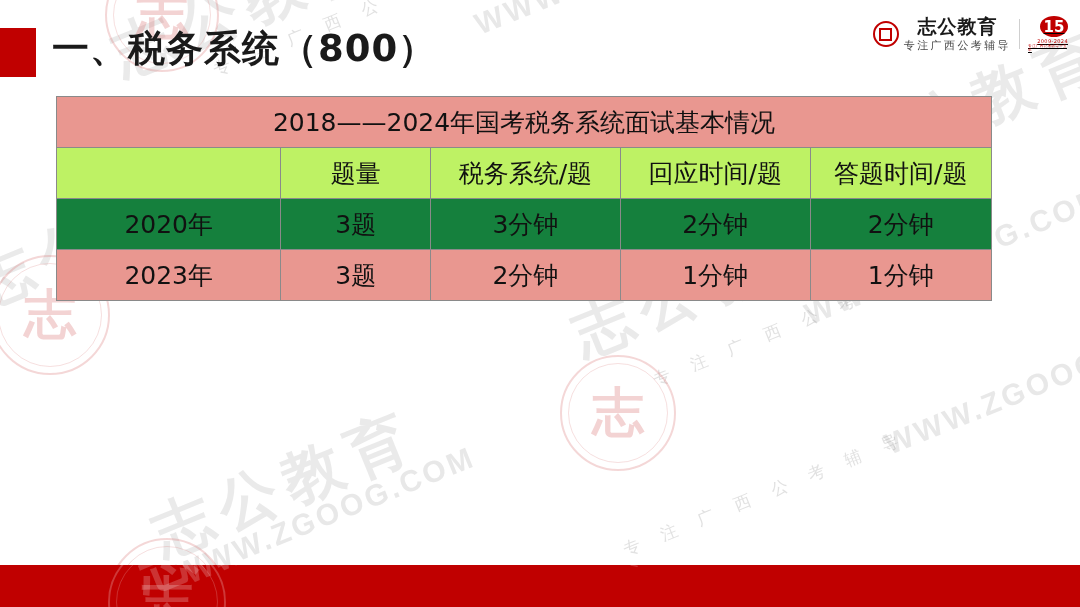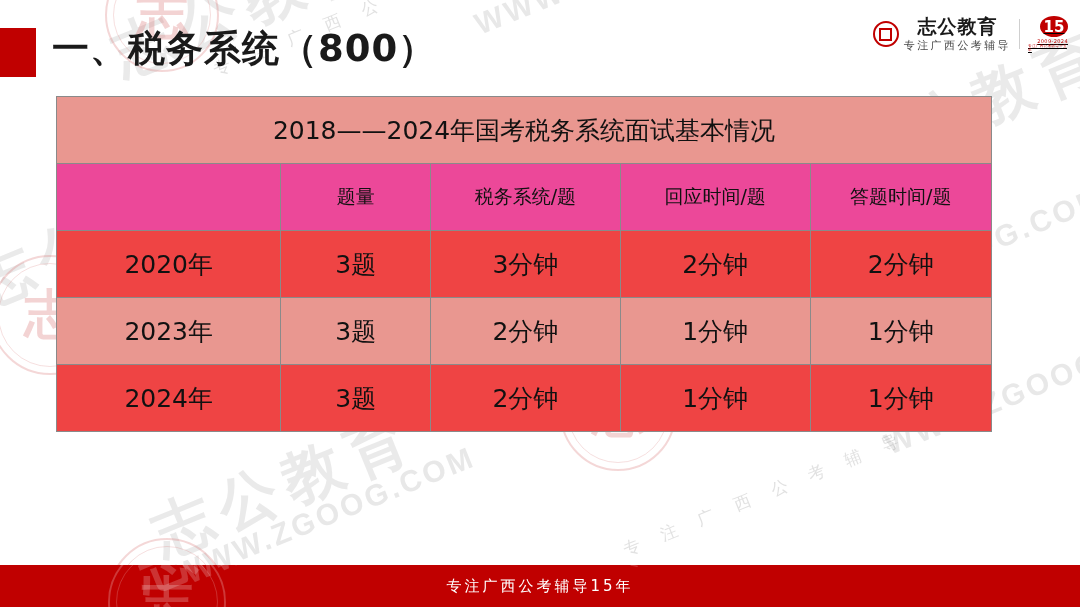--- a/index.html
+++ b/index.html
@@ -203,35 +203,35 @@
     border-collapse: collapse;
     table-layout: fixed;
     font-family: "DejaVu Sans", "Liberation Sans", sans-serif;
   }
   table.data td {
     border: 1px solid #8a8a8a;
     text-align: center;
     color: #111111;
     font-size: 25px;
     height: 50px;
-    padding: 8px;
+    padding: 0;
   }
   td.tbl-title {
     background: #e99790;
     font-size: 34px;
     height: 69px;
     border-bottom: 1px solid #8a8a8a;
   }
   tr.head-row td {
-    background: #ec4899;
-    font-size: 19px;
+    background: #bef264;
+    font-size: 25px;
     height: 50px;
   }
   tr.row-dark td { background: #e99790; }
-  tr.row-light td { background: #ef4444; }
+  tr.row-light td { background: #15803d; }
 
   
   .footer {
     position: absolute;
     left: 0;
     bottom: 0;
     width: 1080px;
     height: 42px;
     background: #c00000;
     z-index: 3;
@@ -350,37 +350,29 @@
           <td>2分钟</td>
           <td>2分钟</td>
         </tr>
         <tr class="row-dark">
           <td>2023年</td>
           <td>3题</td>
           <td>2分钟</td>
           <td>1分钟</td>
           <td>1分钟</td>
         </tr>
-        <tr class="row-light">
-          <td>2024年</td>
-          <td>3题</td>
-          <td>2分钟</td>
-          <td>1分钟</td>
-          <td>1分钟</td>
-        </tr>
       </tbody>
     </table>
   </div>
 
   <div class="footer">
     <div class="wm-layer">
       <div class="wm-text wm-url" style="left:180px; top:-6px; transform: rotate(-22deg);">WWW.ZGOOG.COM</div>
       <div class="wm-text wm-small" style="left:620px; top:-12px; transform: rotate(-22deg);">专 注 广 西 公 考 辅 导</div>
       <div class="wm-text wm-cn" style="left:120px; top:-30px; transform: rotate(-22deg);">志公教育</div>
       <div class="wm-seal" style="left:108px; top:-22px; width:118px; height:118px;">
         <div class="seal-inner"></div>
         <div class="seal-glyph">志</div>
       </div>
     </div>
-    <div class="footer-text">专注广西公考辅导15年</div>
   </div>
 
 </div>
 
 </body></html>

